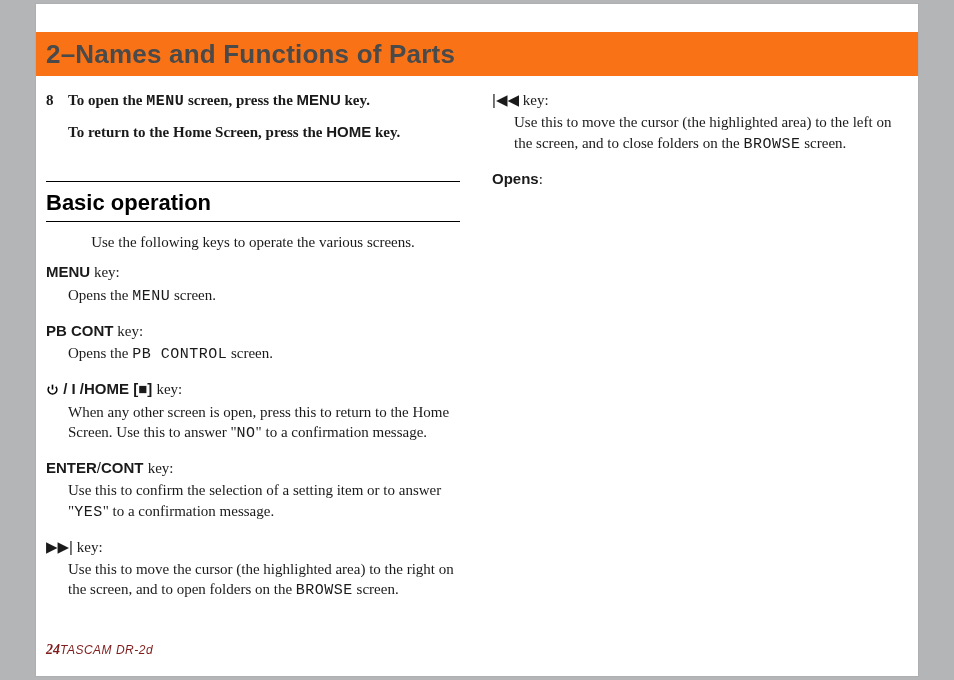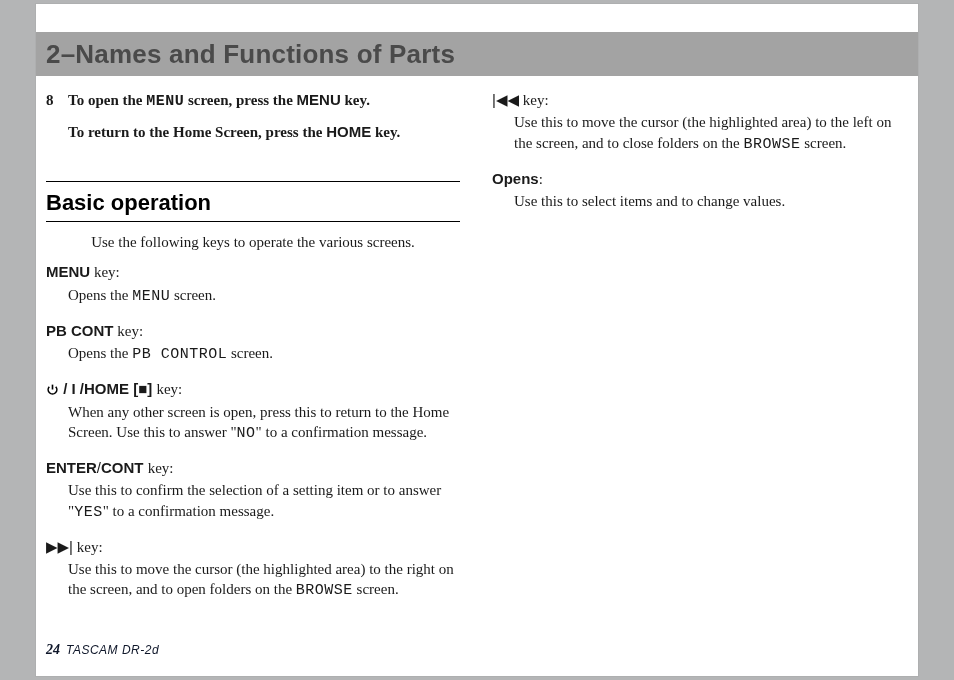--- a/index.html
+++ b/index.html
@@ -20,21 +20,21 @@
     height: 672px;
     background: #ffffff;
     box-shadow: 0 0 0 1px rgba(0,0,0,0.03);
   }
   .title-bar {
     position: absolute;
     left: 0;
     top: 28px;
     right: 0;
     height: 44px;
-    background: #a3a3a3;
+    background: #f97316;
     display: flex;
     align-items: center;
     padding-left: 10px;
   }
   .title-text {
     font-family: Arial, "Helvetica Neue", Helvetica, sans-serif;
     font-weight: 800;
     font-size: 26px;
     color: #4a4a4a;
     letter-spacing: 0.2px;
@@ -96,24 +96,23 @@
   }
   .key-desc {
     margin: 2px 0 0 22px;
   }
   .sym { font-family: Arial, Helvetica, sans-serif; }
   .footer {
     position: absolute;
     left: 10px;
     bottom: 18px;
     font-size: 12px;
-    color: #0f172a;
+    color: #7f1d1d;
     display: flex;
     align-items: baseline;
-    gap: 6px;
   }
   .footer .pn {
     font-style: italic;
     font-weight: 700;
     font-size: 14px;
   }
   .footer .prod {
     font-family: Arial, Helvetica, sans-serif;
     font-size: 12px;
     letter-spacing: 0.5px;
@@ -200,21 +199,20 @@
 
       <div class="key-block" style="margin-top:0">
         <span class="sym">|◀◀</span><span> key:</span>
         <div class="key-desc">
           <span>Use this to move the cursor (the highlighted area) to the left on the screen, and to close folders on the </span><span class="lcd">BROWSE</span><span> screen.</span>
         </div>
       </div>
 
       <div class="key-block">
         <span class="key-label"><span>Opens</span></span><span>:</span>
-        <div class="key-desc">Use this to select items and to change values.</div>
       </div>
 
     </div>
   </div>
 
   <div class="footer">
     <span class="pn">24</span>
     <span class="prod">TASCAM  DR-2d</span>
   </div>
 

